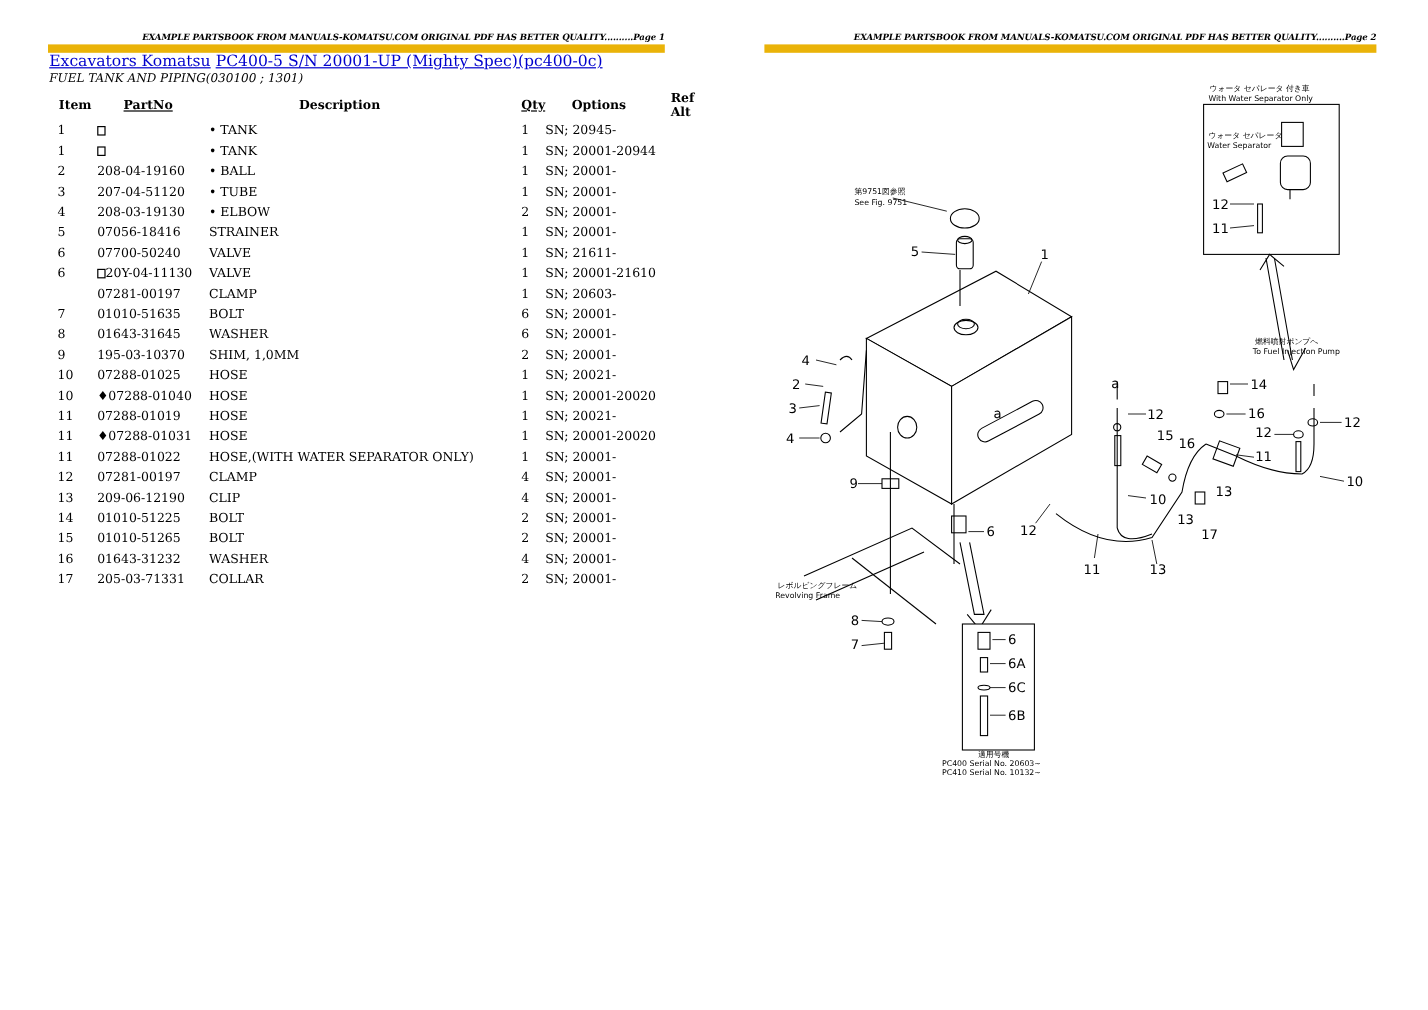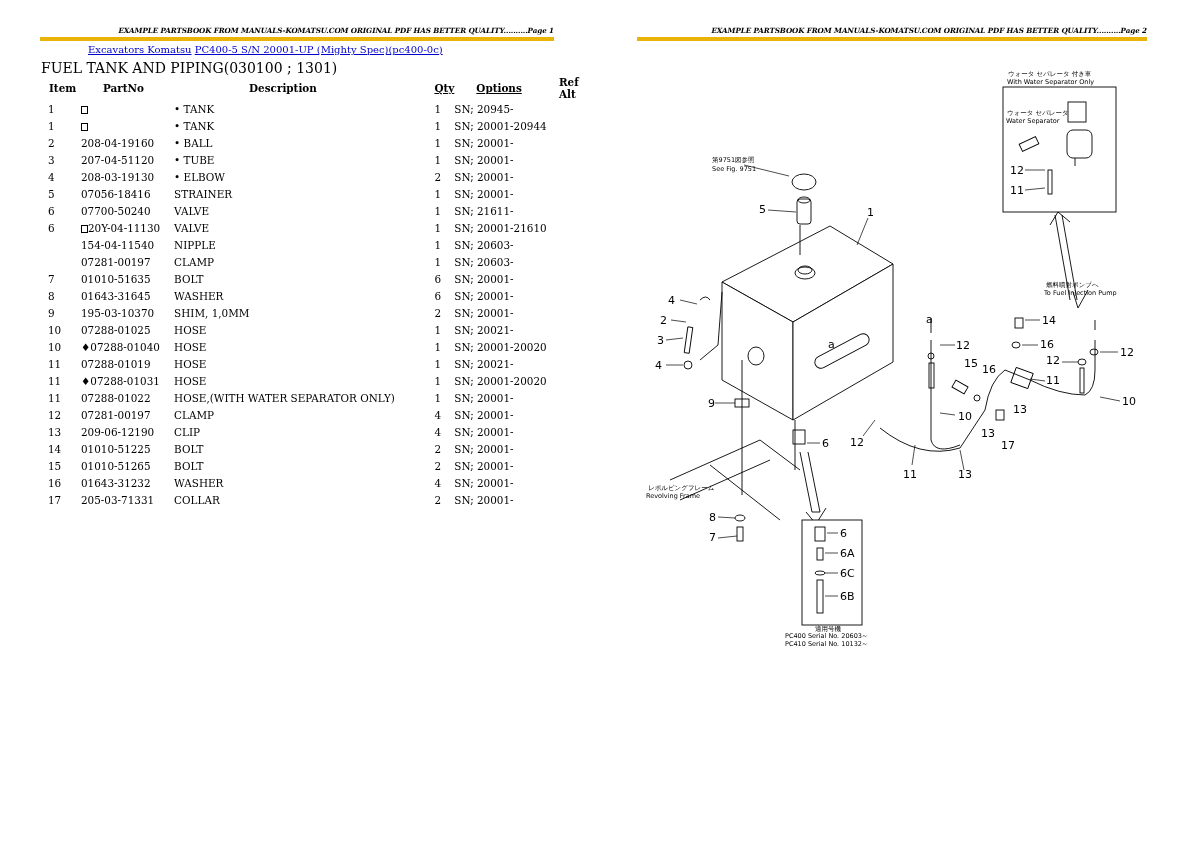--- a/index.html
+++ b/index.html
@@ -1,41 +1,41 @@
 <!DOCTYPE html>
 <html><head>
   <meta charset="utf-8">
   <style>
     html, body { margin: 0; padding: 0; background: #ffffff; }
     body { width: 1190px; height: 842px; position: relative; overflow: hidden;
            font-family: "DejaVu Serif", "Liberation Serif", serif; color: #000; }
     .page { position: absolute; top: 0; height: 842px; }
     .page-left { left: 0; width: 595px; }
     .page-right { left: 595px; width: 595px; }
-    .page-header { position: absolute; top: 26px; height: 11px; border-bottom: 4px solid #eab308;
+    .page-header { position: absolute; top: 26px; height: 11px; border-bottom: 7px solid #eab308;
                    font-family: "DejaVu Serif", serif; font-weight: bold; font-style: italic;
                    font-size: 7.2px; text-align: right; white-space: nowrap; letter-spacing: -0.1px; }
     .page-left .page-header { left: 40px; width: 514px; }
     .page-right .page-header { left: 42px; width: 510px; }
-    .breadcrumb { position: absolute; left: 41px; top: 44px; font-size: 10px; white-space: nowrap; margin-left: 47px; }
+    .breadcrumb { position: absolute; left: 41px; top: 44px; font-size: 13px; white-space: nowrap; }
     .breadcrumb a { color: #0000cc; text-decoration: underline; }
-    .section-title { position: absolute; left: 41px; top: 60px; font-size: 14px; white-space: nowrap; }
+    .section-title { position: absolute; left: 41px; top: 60px; font-size: 10px; white-space: nowrap; font-style: italic; }
     table.parts { position: absolute; left: 41px; top: 76px; border-collapse: collapse; font-size: 10.4px; }
     table.parts th { font-weight: bold; text-align: left; padding: 0; height: 17px; vertical-align: middle; }
     table.parts td { padding: 0; height: 17px; vertical-align: middle; white-space: nowrap; }
     .c-item { width: 36px; padding-left: 7px !important; }
     th.c-item { padding-left: 8px !important; }
     .c-part { width: 83px; }
-    th.c-part { padding-left: 22px !important; }
+    th.c-part { padding-left: 22px !important; text-decoration: underline; }
     .c-desc { width: 219px; }
     th.c-desc { padding-left: 75px !important; }
     .c-qty { width: 20px; }
     th.c-qty { padding-left: 0px; text-decoration: underline; }
     .c-opt { width: 93px; }
-    th.c-opt { padding-left: 22px !important; text-decoration: underline; }
+    th.c-opt { padding-left: 22px !important; }
     .c-ref { width: 50px; }
     th.c-ref { }
     .box { display: inline-block; width: 7px; height: 8px; border: 1px solid #000; vertical-align: -1px; box-sizing: border-box; }
     .diagram { position: absolute; left: 620px; top: 55px; width: 550px; height: 620px; }
     .diagram svg { width: 100%; height: 100%; }
     .lbl { font-family: "DejaVu Sans", sans-serif; font-size: 11px; fill: #000; }
     .lbl-s { font-family: "DejaVu Sans", sans-serif; font-size: 6.5px; fill: #000; }
   </style>
 </head>
 <body>
@@ -117,28 +117,20 @@
           <td class="c-qty">1</td>
           <td class="c-opt">SN; 21611-</td>
           <td class="c-ref"></td>
         </tr>
         <tr>
           <td class="c-item">6</td>
           <td class="c-part"><span class="box"></span><span>20Y-04-11130</span></td>
           <td class="c-desc">VALVE</td>
           <td class="c-qty">1</td>
           <td class="c-opt">SN; 20001-21610</td>
-          <td class="c-ref"></td>
-        </tr>
-        <tr>
-          <td class="c-item"></td>
-          <td class="c-part"><span>154-04-11540</span></td>
-          <td class="c-desc">NIPPLE</td>
-          <td class="c-qty">1</td>
-          <td class="c-opt">SN; 20603-</td>
           <td class="c-ref"></td>
         </tr>
         <tr>
           <td class="c-item"></td>
           <td class="c-part"><span>07281-00197</span></td>
           <td class="c-desc">CLAMP</td>
           <td class="c-qty">1</td>
           <td class="c-opt">SN; 20603-</td>
           <td class="c-ref"></td>
         </tr>

